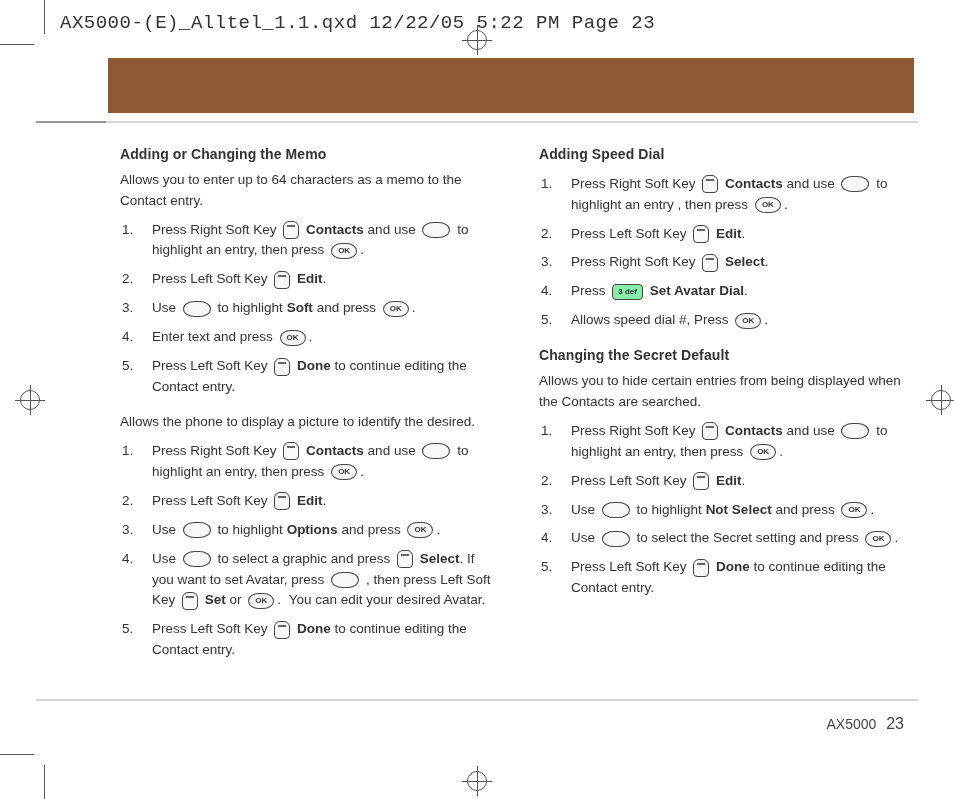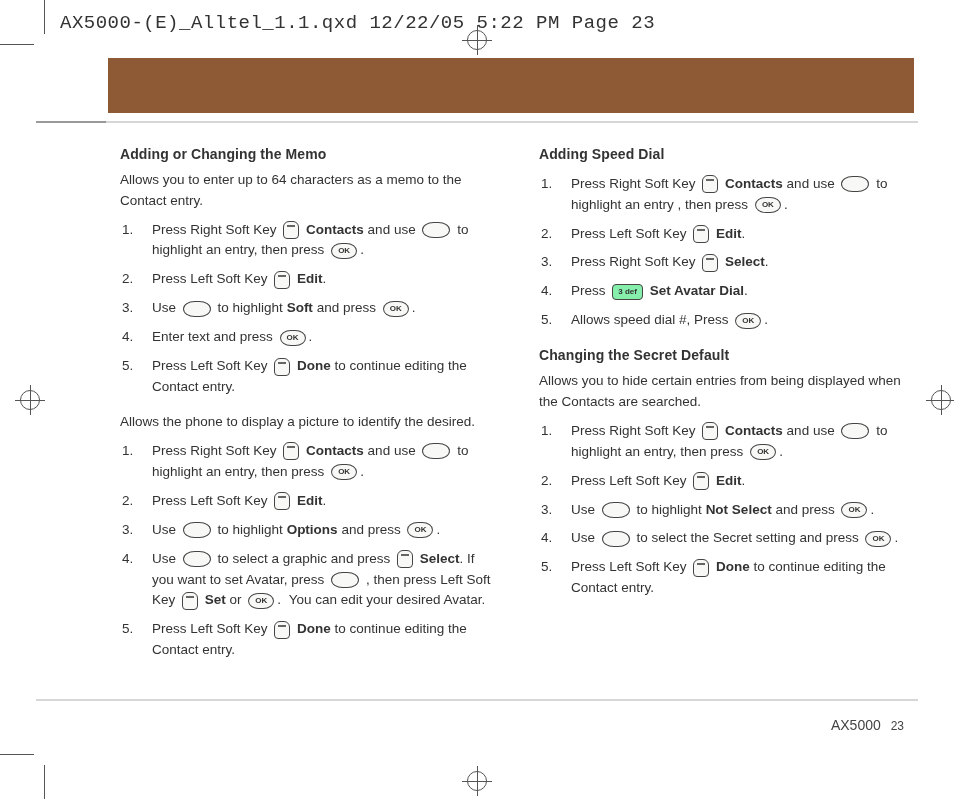--- a/index.html
+++ b/index.html
@@ -19,21 +19,21 @@
   .txt b{font-weight:700}
   .i-oval{display:inline-block;vertical-align:middle;border:1.5px solid #444;border-radius:50%/60%;margin:0 3px;background:#f8f8f6}
   .i-nav{width:26px;height:14px}
   .i-ok{width:24px;height:14px;position:relative;text-align:center}
   .i-ok::after{content:"OK";font-size:8px;font-weight:700;color:#333;position:absolute;left:0;right:0;top:1px}
   .i-soft{display:inline-block;vertical-align:middle;width:14px;height:16px;border:1.5px solid #444;border-radius:6px 6px 4px 4px;margin:0 3px;background:#f8f8f6;position:relative}
   .i-soft::after{content:"";position:absolute;left:3px;right:3px;top:3px;height:2px;background:#666}
   .i-key3{display:inline-block;vertical-align:middle;border:1.5px solid #444;border-radius:4px;background:#86efac;font-size:8px;font-weight:700;padding:1px 5px;margin:0 3px}
   .bottom-rule{position:absolute;bottom:98px;left:36px;right:36px;height:2px;background:#d6d6d6}
   .footer{position:absolute;bottom:66px;right:50px;font-size:14px;color:#444}
-  .footer .pg{font-size:12px;margin-left:6px}
+  .footer .pg{font-size:16px;margin-left:6px}
   
   .crop{position:absolute;background:#555}
   .crop.h{height:1px}
   .crop.v{width:1px}
   .reg{position:absolute;width:18px;height:18px;border:1px solid #555;border-radius:50%}
   .reg::before,.reg::after{content:"";position:absolute;background:#555}
   .reg::before{left:-6px;right:-6px;top:50%;height:1px;margin-top:-.5px}
   .reg::after{top:-6px;bottom:-6px;left:50%;width:1px;margin-left:-.5px}
 </style>
 </head>

